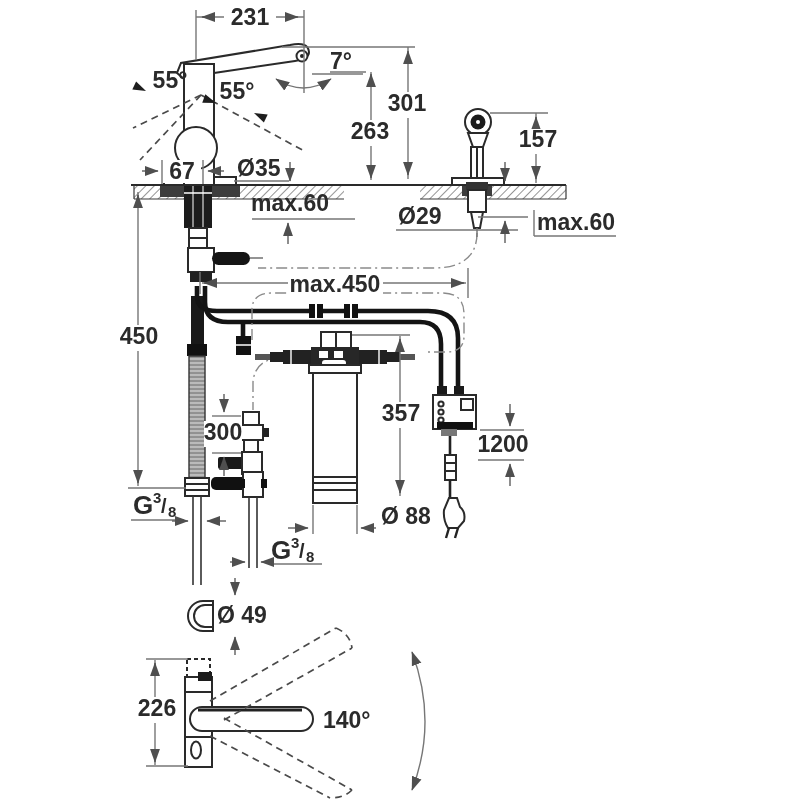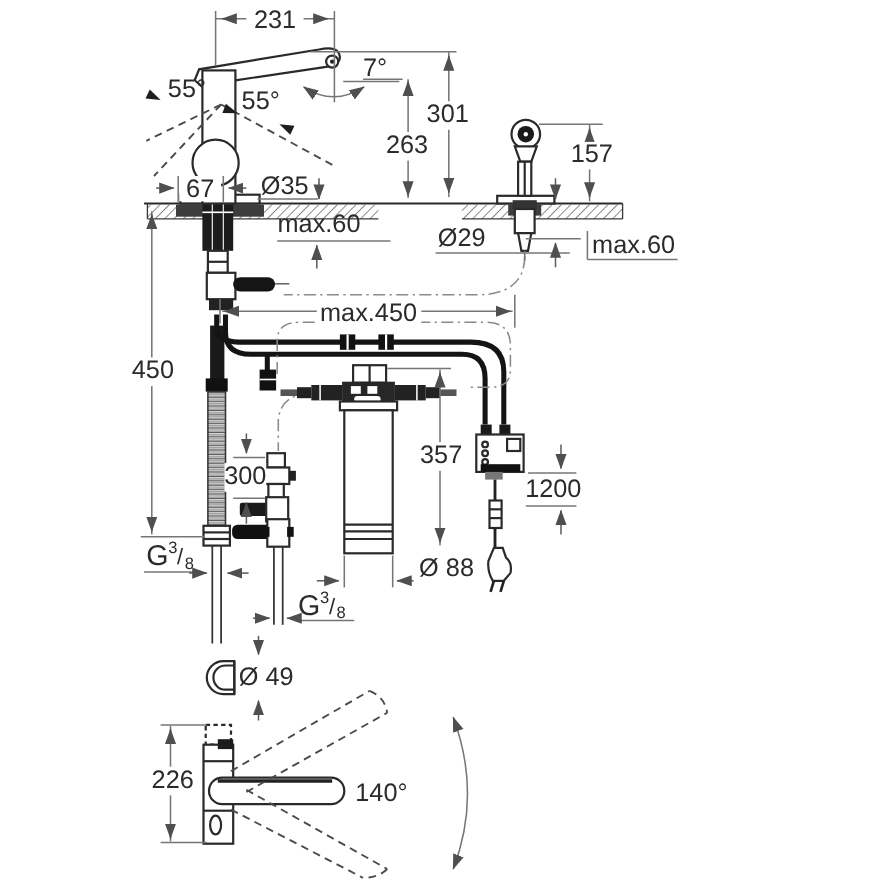--- a/index.html
+++ b/index.html
@@ -1,17 +1,17 @@
 <!DOCTYPE html>
 <html><head>
 <meta charset="utf-8">
 <style>
   html,body{margin:0;padding:0;background:#fff;}
   .canvas{position:relative;width:776px;height:800px;background:#ffffff;overflow:hidden;
-          font-family:"Liberation Sans", sans-serif;}
+          font-family:"Liberation Sans", sans-serif;font-weight:bold;}
   svg{position:absolute;left:0;top:0;}
   text{fill:#2b2b2b;font-family:"Liberation Sans", sans-serif;font-size:23px;}
   .obj{stroke:#2a2a2a;stroke-width:2;fill:none;}
   .objf{stroke:#2a2a2a;stroke-width:2;fill:#ffffff;}
   .dim{stroke:#767676;stroke-width:1.4;fill:none;}
   .stub{stroke:#5e5e5e;stroke-width:1.4;fill:none;}
   .thick{stroke:#141414;stroke-width:4.6;fill:none;}
   .dashray{stroke:#4a4a4a;stroke-width:1.7;fill:none;stroke-dasharray:7 5;}
   .dashdot{stroke:#8a8a8a;stroke-width:1.4;fill:none;stroke-dasharray:11 4 2 4;}
   .tube{stroke:#333;stroke-width:1.6;fill:none;}

